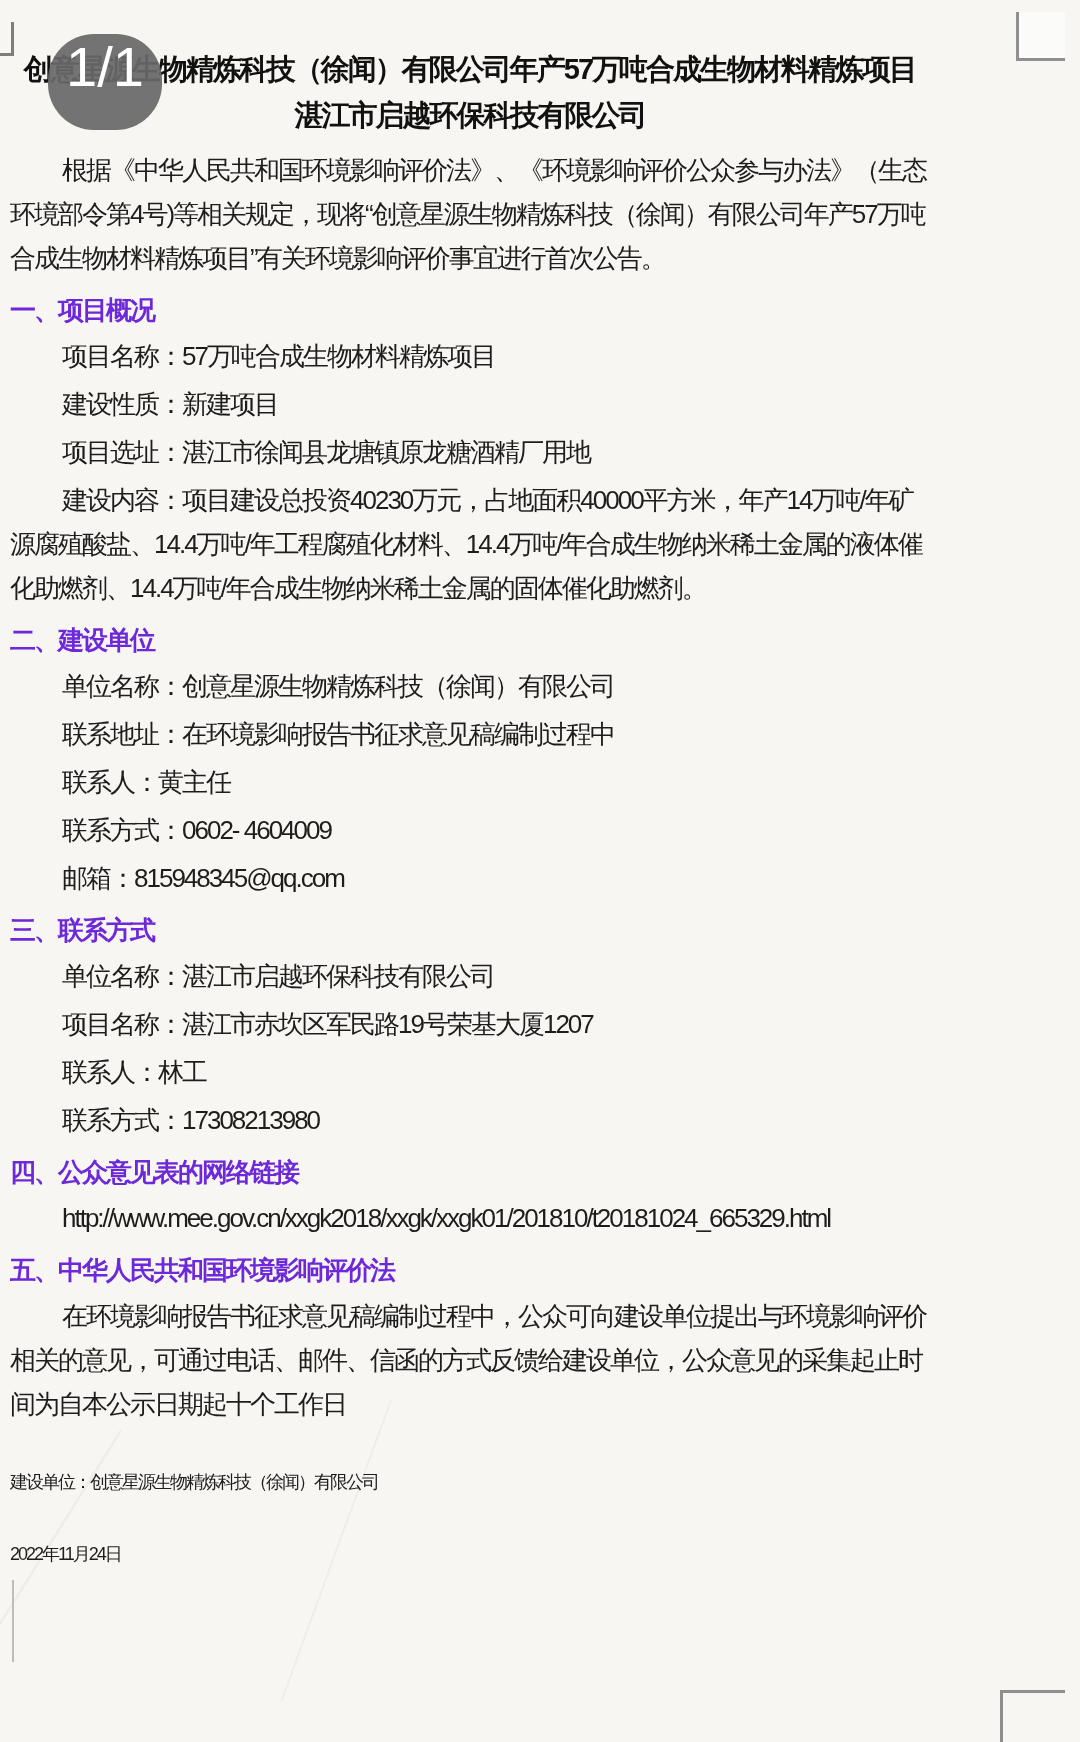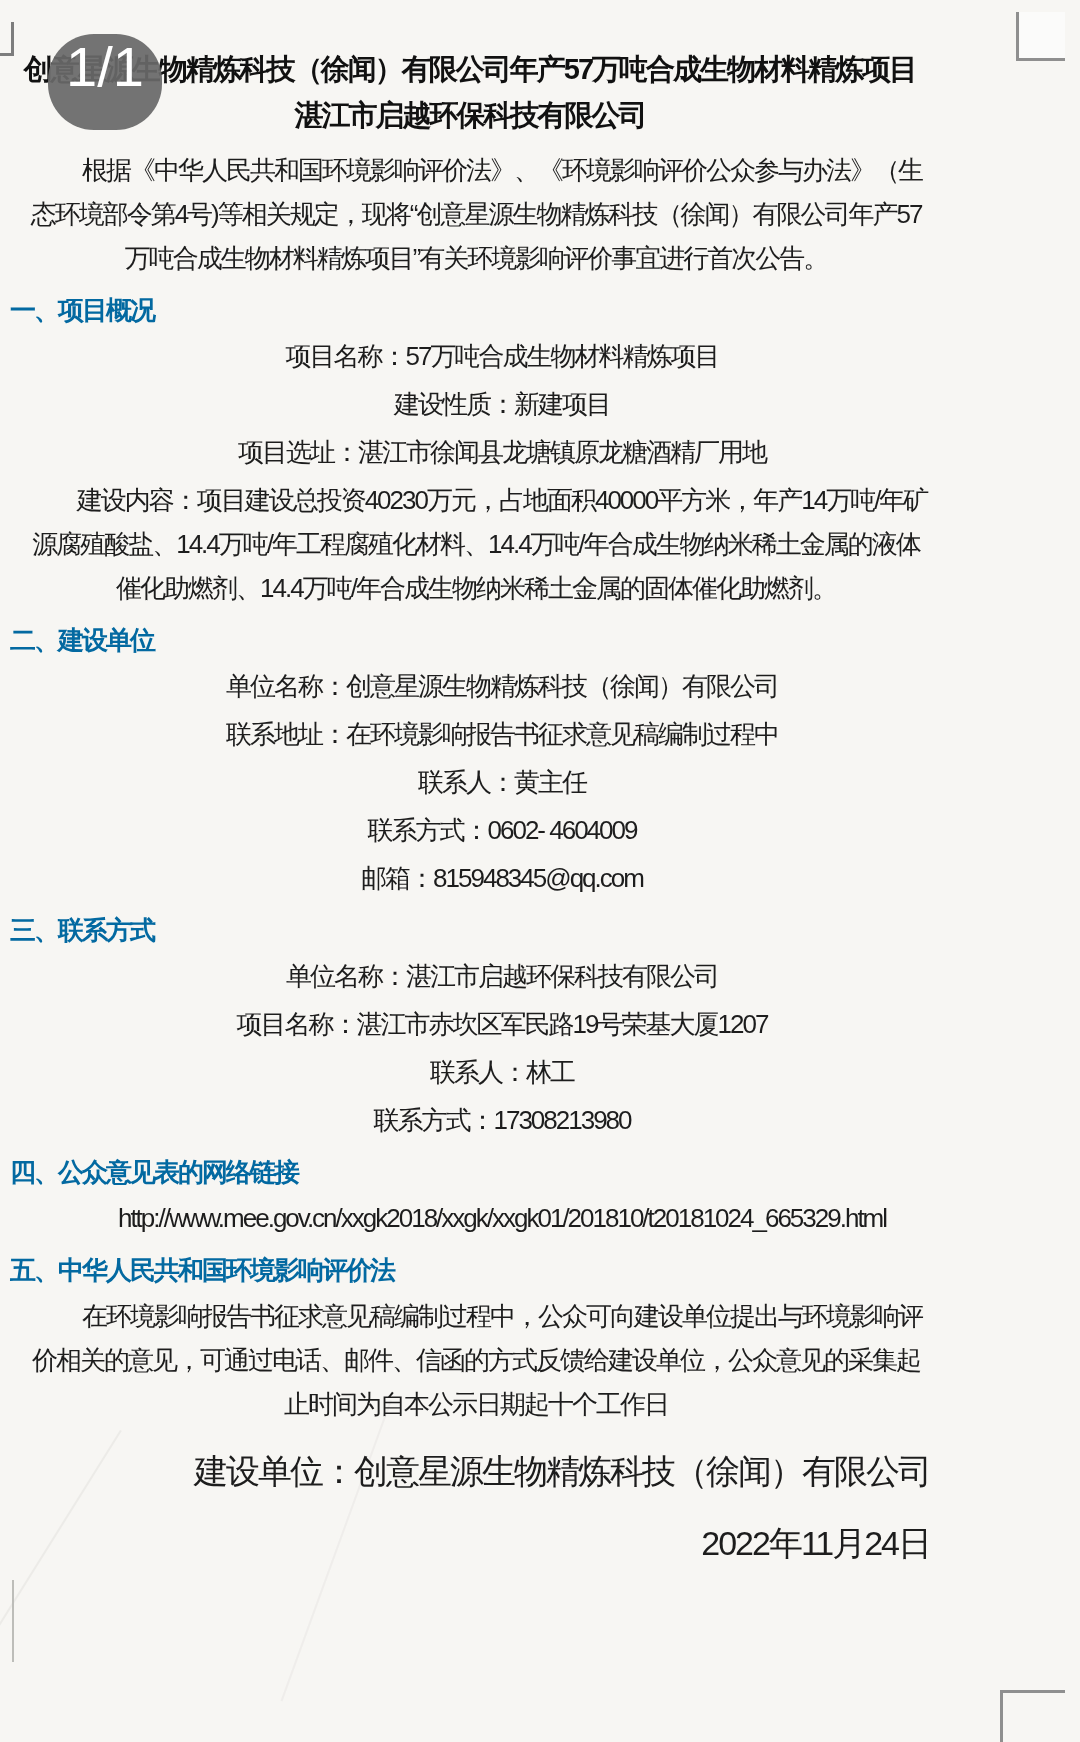--- a/index.html
+++ b/index.html
@@ -23,42 +23,41 @@
     font-weight:bold;
     color:#111;
     font-size:29px;
     letter-spacing:-2px;
     line-height:46px;
     position:relative;
     z-index:1;
   }
   
   .para{
-    margin:0 0 4px 12px;
+    margin:0 0 4px 0;
     font-size:26px;
     letter-spacing:-2px;
     line-height:44px;
     text-indent:2em;
-    text-align:center;
+    text-align:left;
     word-break:break-all;
   }
   .intro{margin-top:10px;}
   .sec-heading{
     margin:8px 0 2px 0;
     font-size:26px;
     letter-spacing:-2px;
     line-height:44px;
     font-weight:bold;
-    color:#0369a1;
+    color:#6d28d9;
   }
   
   .footer{
-    margin-top:23px;
-    text-align:right;
-    font-size:34px;
+    margin-top:34px;
+    font-size:18px;
     letter-spacing:-2px;
     line-height:44px;
   }
   .footer .date-line{margin-top:28px;}
   
   .page-badge{
     position:absolute;
     left:48px;top:34px;
     width:114px;height:96px;
     background:rgba(104,104,104,0.93);

